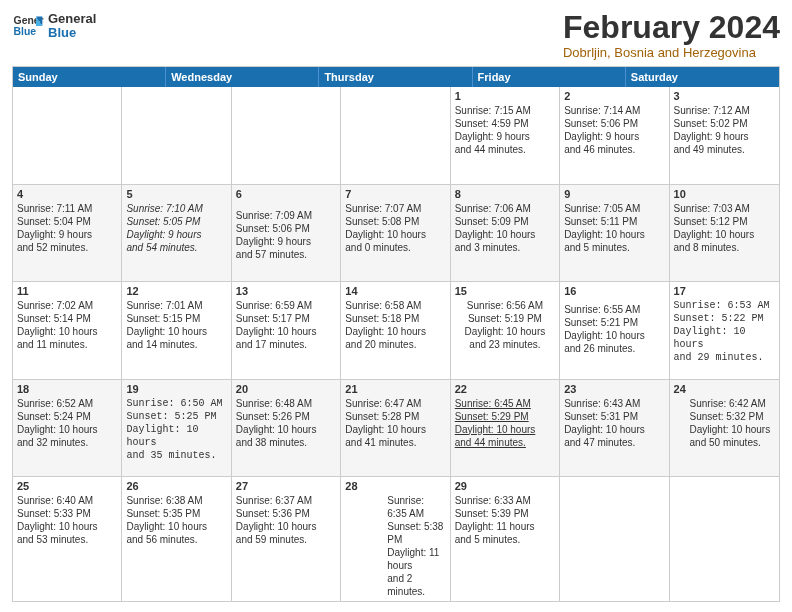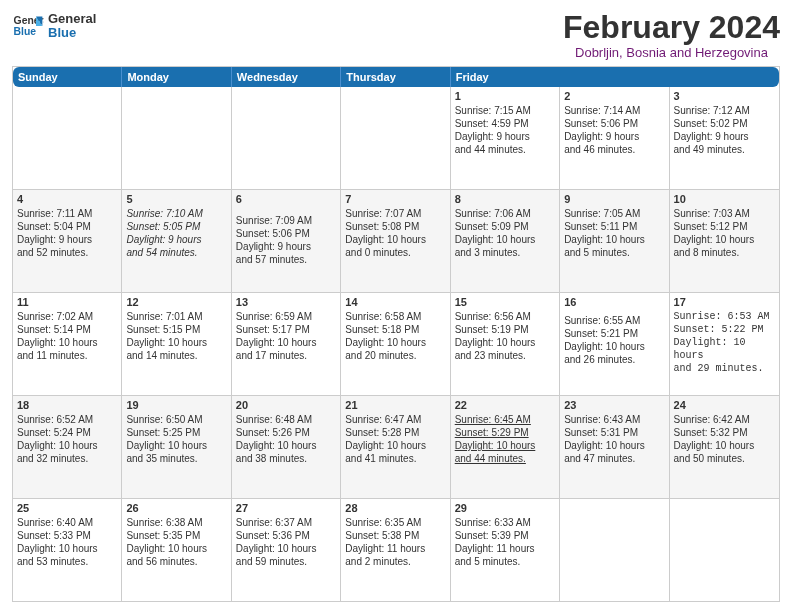--- a/index.html
+++ b/index.html
@@ -26,44 +26,43 @@
     .logo {
       display: flex;
       align-items: center;
       gap: 4px;
     }
     .logo-icon {
       width: 32px;
       height: 32px;
     }
     .title-block {
-      text-align: center;
+      text-align: left;
       margin-left: 20px;
     }
     .month-title {
       font-size: 32px;
       font-weight: bold;
       color: #333;
       line-height: 1.1;
     }
     .location {
       font-size: 13px;
-      color: #701a75;
+      color: #a16207;
     }
     .calendar {
       flex: 1;
       display: flex;
       flex-direction: column;
       border: 1px solid #ccc;
     }
     .cal-header {
       display: grid;
-      grid-template-columns: repeat(7, 1fr);
+      grid-template-columns: repeat(5, 1fr);
       background: #1a6faf;
-      border-radius: 6px;
     }
     .cal-header-cell {
       color: #fff;
       font-size: 11px;
       font-weight: bold;
       padding: 4px 5px;
       text-align: left;
       border-right: 1px solid #4a8fcf;
     }
     .cal-header-cell:last-child { border-right: none; }
@@ -120,24 +119,24 @@
     </div>
     <div class="title-block">
       <div class="month-title">February 2024</div>
       <div class="location">Dobrljin, Bosnia and Herzegovina</div>
     </div>
   </div>
 
   <div class="calendar">
     <div class="cal-header">
       <div class="cal-header-cell">Sunday</div>
-      <div class="cal-header-cell">Monday</div>
       <div class="cal-header-cell">Wednesday</div>
       <div class="cal-header-cell">Thursday</div>
       <div class="cal-header-cell">Friday</div>
+      <div class="cal-header-cell">Saturday</div>
     </div>
     <div class="cal-body" id="cal-body">
     <div class="cal-row">
           <div class="cal-cell"></div>
           <div class="cal-cell"></div>
           <div class="cal-cell"></div>
           <div class="cal-cell"></div>
           <div class="cal-cell">
             <span class="day-num">1</span>
             <div class="cell-text" style="white-space: pre-line;">Sunrise: 7:15 AM
@@ -235,21 +234,21 @@
           </div>
           <div class="cal-cell">
             <span class="day-num">14</span>
             <div class="cell-text" style="white-space: pre-line;">Sunrise: 6:58 AM
 Sunset: 5:18 PM
 Daylight: 10 hours
 and 20 minutes.</div>
           </div>
           <div class="cal-cell">
             <span class="day-num">15</span>
-            <div class="cell-text" style="white-space: pre-line;">Sunrise: 6:56 AM
+            <div class="cell-text" style="white-space: pre-line; text-align: center;">Sunrise: 6:56 AM
 Sunset: 5:19 PM
 Daylight: 10 hours
 and 23 minutes.</div>
           </div>
           <div class="cal-cell">
             <span class="day-num">16</span>
             <div class="cell-text" style="white-space: pre-line; margin-top: 6px;">Sunrise: 6:55 AM
 Sunset: 5:21 PM
 Daylight: 10 hours
 and 26 minutes.</div>
@@ -265,21 +264,21 @@
         <div class="cal-row">
           <div class="cal-cell alt-bg">
             <span class="day-num">18</span>
             <div class="cell-text" style="white-space: pre-line;">Sunrise: 6:52 AM
 Sunset: 5:24 PM
 Daylight: 10 hours
 and 32 minutes.</div>
           </div>
           <div class="cal-cell alt-bg">
             <span class="day-num">19</span>
-            <div class="cell-text" style="white-space: pre-line;">Sunrise: 6:50 AM
+            <div class="cell-text" style="white-space: pre-line; font-family: Liberation Mono, monospace;">Sunrise: 6:50 AM
 Sunset: 5:25 PM
 Daylight: 10 hours
 and 35 minutes.</div>
           </div>
           <div class="cal-cell alt-bg">
             <span class="day-num">20</span>
             <div class="cell-text" style="white-space: pre-line;">Sunrise: 6:48 AM
 Sunset: 5:26 PM
 Daylight: 10 hours
 and 38 minutes.</div>
@@ -300,21 +299,21 @@
           </div>
           <div class="cal-cell alt-bg">
             <span class="day-num">23</span>
             <div class="cell-text" style="white-space: pre-line;">Sunrise: 6:43 AM
 Sunset: 5:31 PM
 Daylight: 10 hours
 and 47 minutes.</div>
           </div>
           <div class="cal-cell alt-bg">
             <span class="day-num">24</span>
-            <div class="cell-text" style="white-space: pre-line;">Sunrise: 6:42 AM
+            <div class="cell-text" style="white-space: pre-line; margin-left: 16px;">Sunrise: 6:42 AM
 Sunset: 5:32 PM
 Daylight: 10 hours
 and 50 minutes.</div>
           </div>
         </div>
         <div class="cal-row">
           <div class="cal-cell">
             <span class="day-num">25</span>
             <div class="cell-text" style="white-space: pre-line;">Sunrise: 6:40 AM
 Sunset: 5:33 PM
@@ -330,21 +329,21 @@
           </div>
           <div class="cal-cell">
             <span class="day-num">27</span>
             <div class="cell-text" style="white-space: pre-line;">Sunrise: 6:37 AM
 Sunset: 5:36 PM
 Daylight: 10 hours
 and 59 minutes.</div>
           </div>
           <div class="cal-cell">
             <span class="day-num">28</span>
-            <div class="cell-text" style="white-space: pre-line;">Sunrise: 6:35 AM
+            <div class="cell-text" style="white-space: pre-line; margin-left: 42px;">Sunrise: 6:35 AM
 Sunset: 5:38 PM
 Daylight: 11 hours
 and 2 minutes.</div>
           </div>
           <div class="cal-cell">
             <span class="day-num">29</span>
             <div class="cell-text" style="white-space: pre-line;">Sunrise: 6:33 AM
 Sunset: 5:39 PM
 Daylight: 11 hours
 and 5 minutes.</div>

